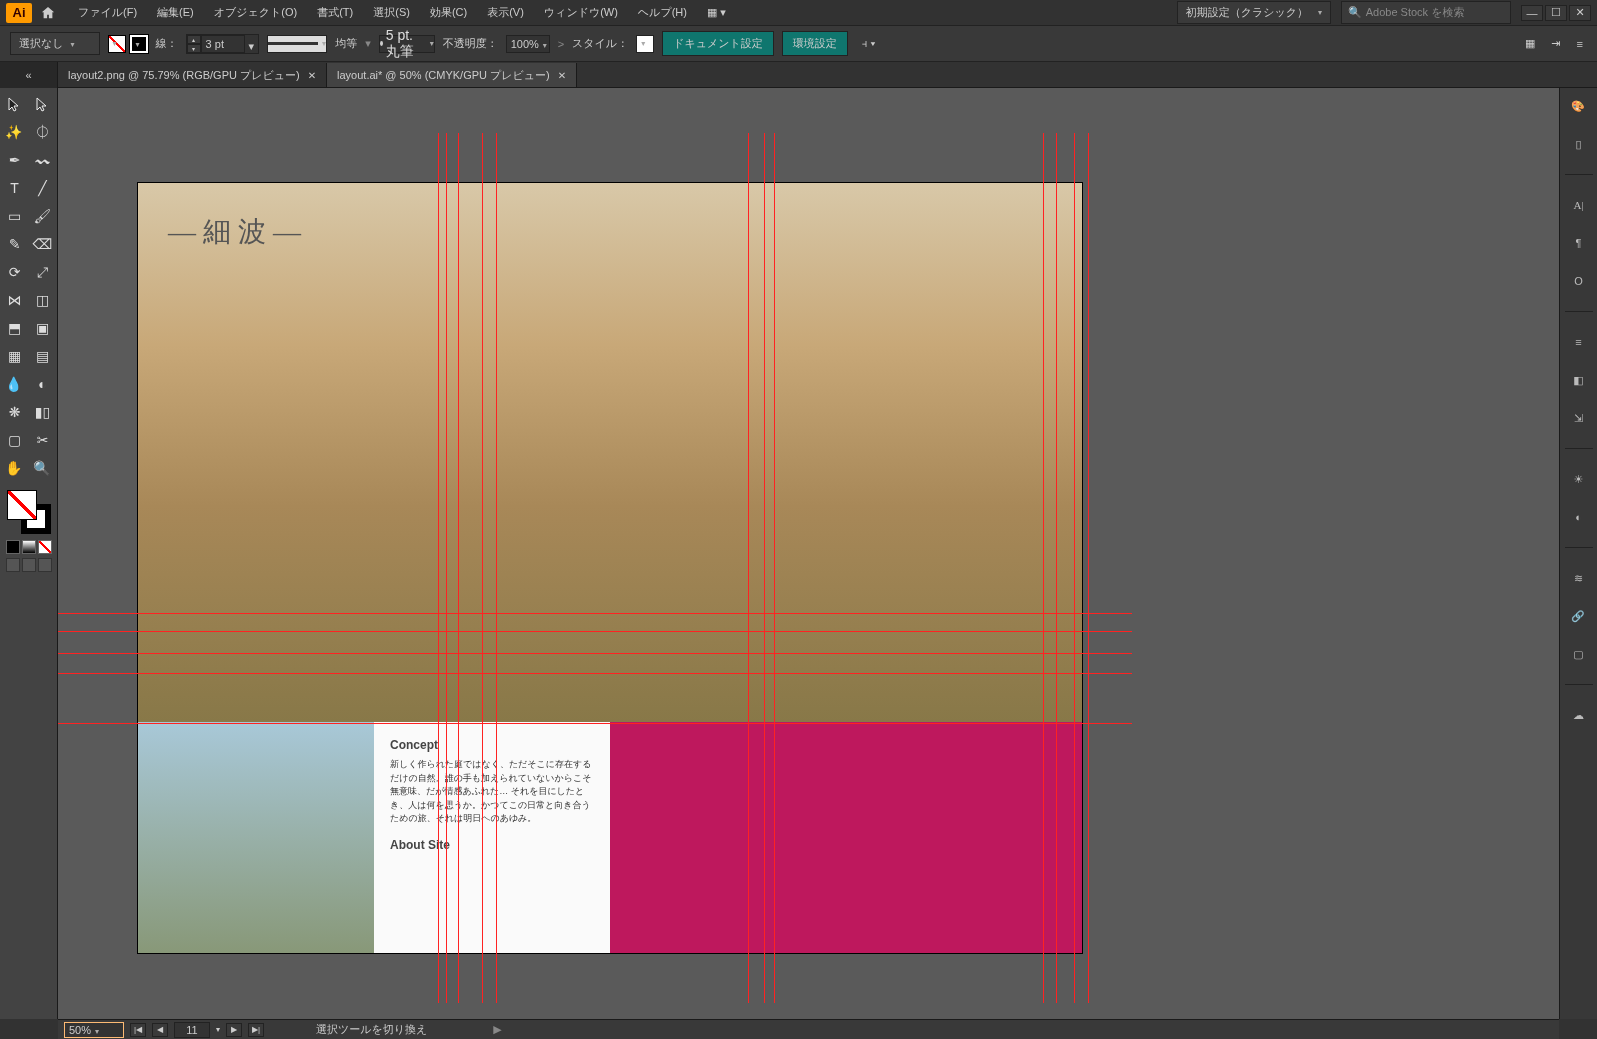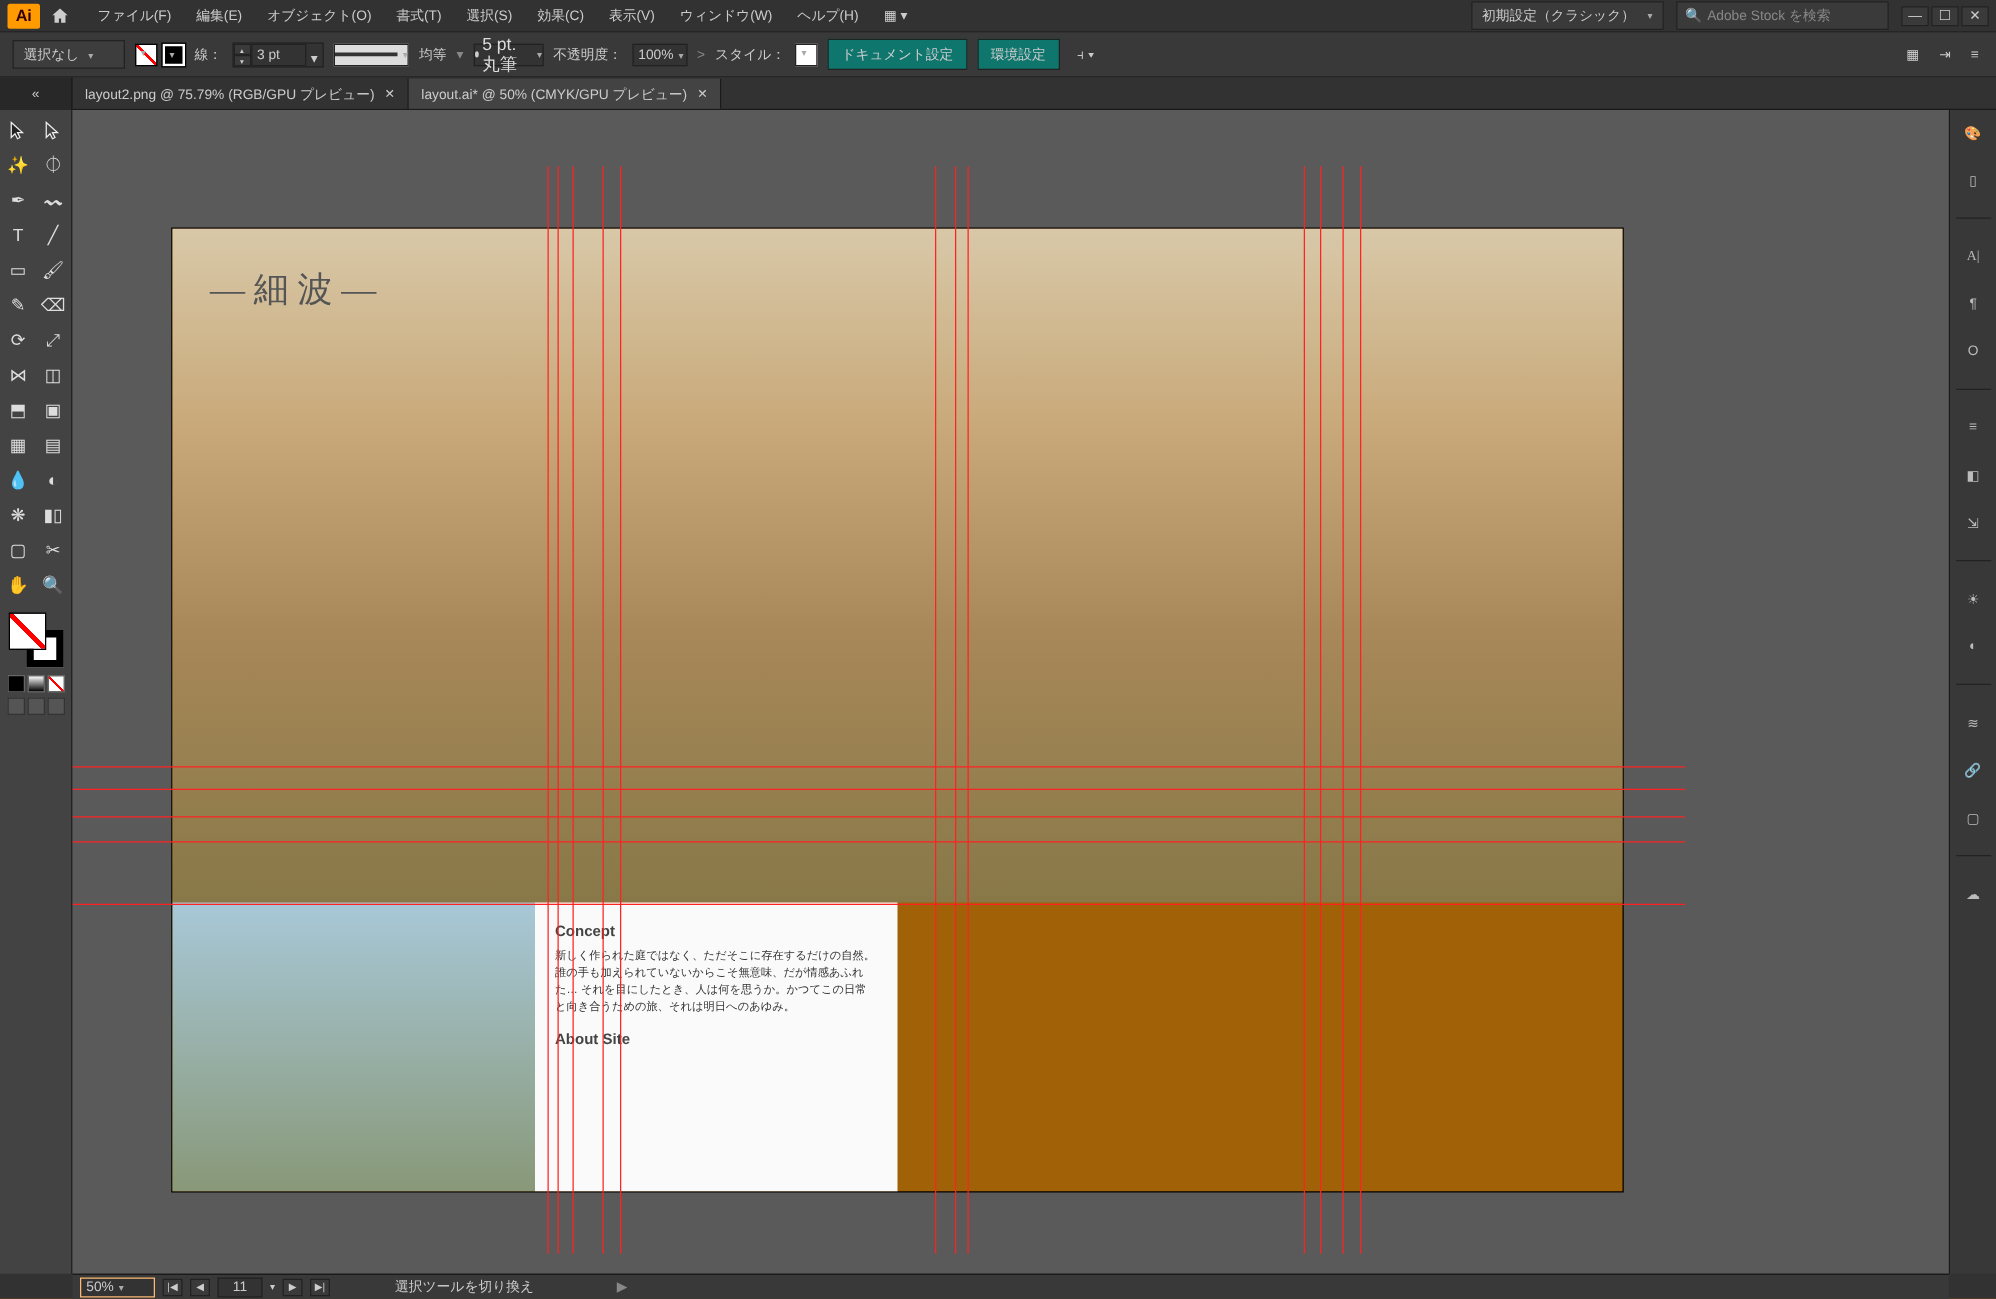--- a/index.html
+++ b/index.html
@@ -57,21 +57,21 @@
 .modes { display:flex; gap:2px; margin-top:6px;}
 .modes div { width:14px;height:14px;border:1px solid #666;}
 .modes .m1 { background:#000;}
 .modes .m2 { background:linear-gradient(#fff,#000);}
 .modes .m3 { background:linear-gradient(to top right, white 0%, white 45%, red 45%, red 55%, white 55%, white 100%);}
 .screen-modes { display:flex; gap:2px; margin-top:4px;}
 .screen-modes div { width:14px;height:14px;background:#555;border:1px solid #333;}
 
 
 .canvas-wrap { flex:1; background:#5a5a5a; position:relative; overflow:hidden;}
-.artboard { position:absolute; left:80px; top:95px; width:1160px; height:770px; background:#a16207; box-shadow: 0 0 0 1px #000;}
+.artboard { position:absolute; left:80px; top:95px; width:944px; height:770px; background:#be185d; box-shadow: 0 0 0 1px #000;}
 .artboard-img { width:100%; height:70%; background: linear-gradient(to bottom, #d8c8a8 0%, #c8a878 30%, #a88858 60%, #887848 100%); position:relative;}
 .artboard-img2 { position:absolute; bottom:0; left:0; width:25%; height:30%; background: linear-gradient(#a8c8d8, #889878);}
 .artboard-txt { position:absolute; bottom:0; left:25%; width:25%; height:30%; background:#fafafa; padding:16px; color:#333; font-size:9px;}
 .artboard-txt h3 { font-size:12px; margin-bottom:6px; color:#444;}
 .artboard-map { position:absolute; bottom:0; right:0; width:50%; height:30%; background: repeating-conic-gradient(#889878 0% 25%, #687858 0% 50%) 50% / 30px 30px;}
 .title-graphic { position:absolute; top:30px; left:30px; font-size:28px; color:#555; font-family: serif;}
 
 
 .guide-v { position:absolute; top:-50px; bottom:-50px; width:1px; background:#ff2222; }
 .guide-h { position:absolute; left:-100px; right:-50px; height:1px; background:#ff2222; }

